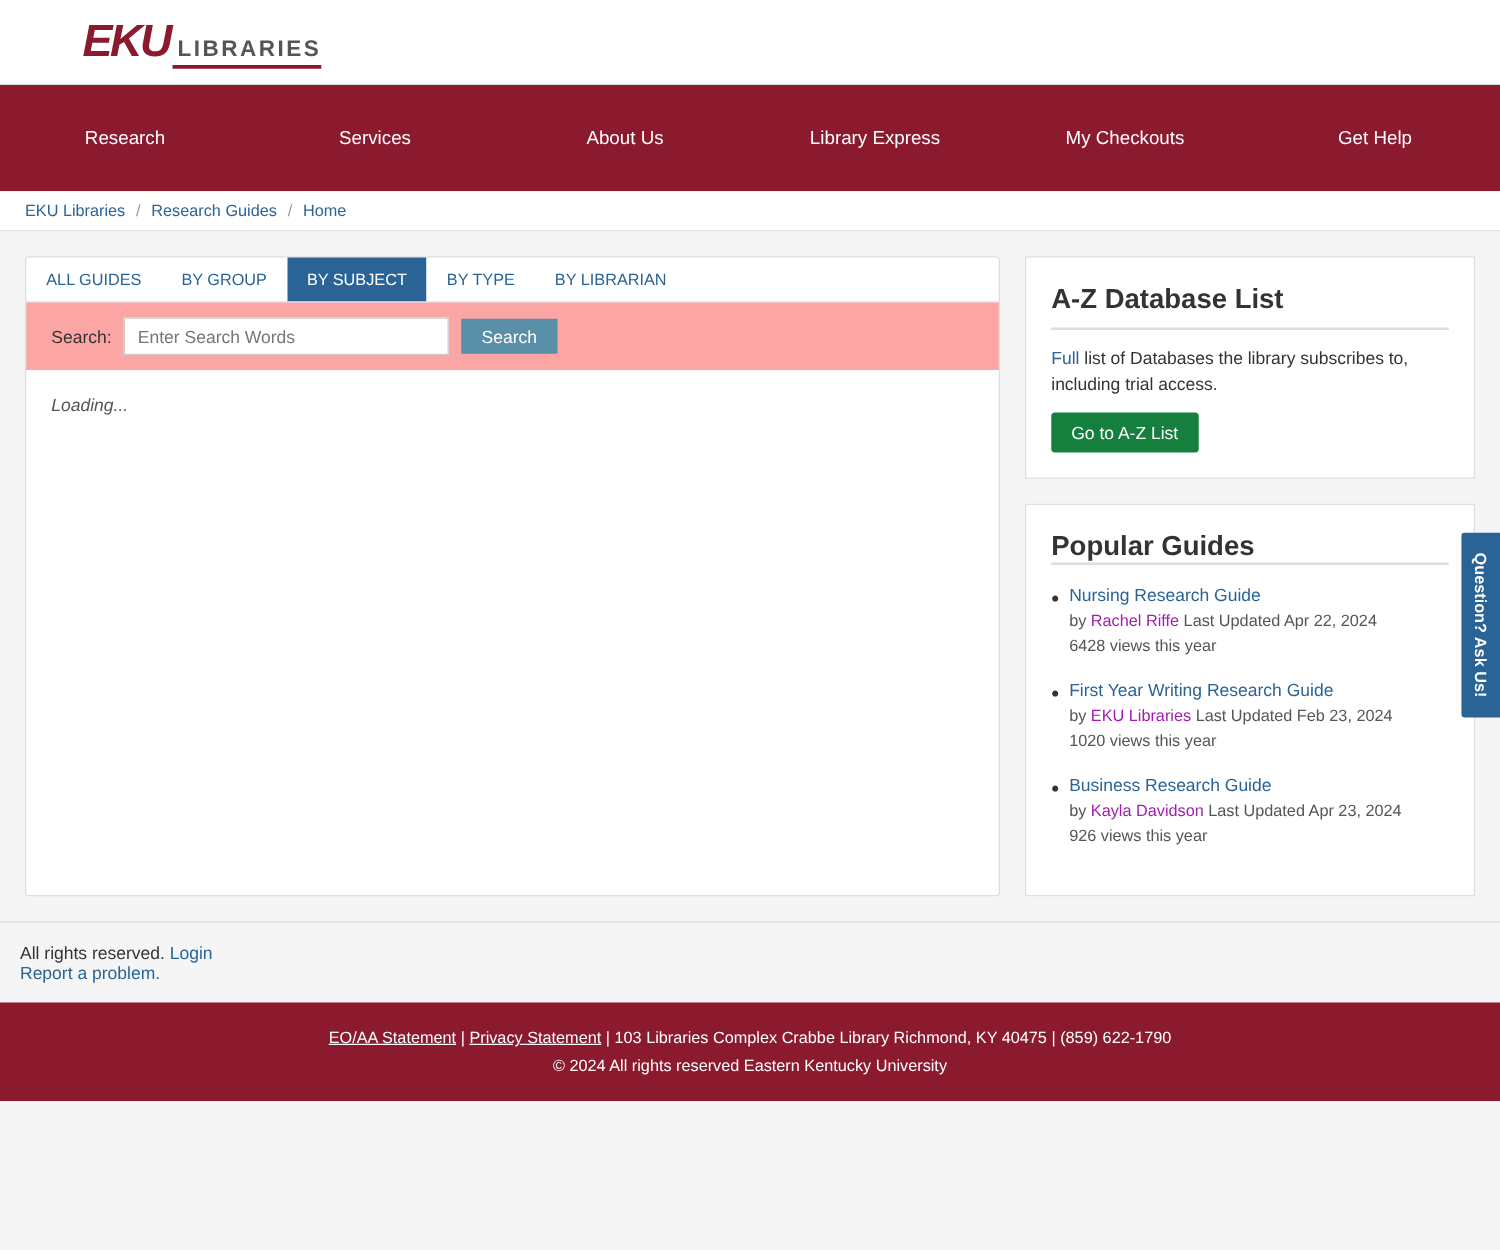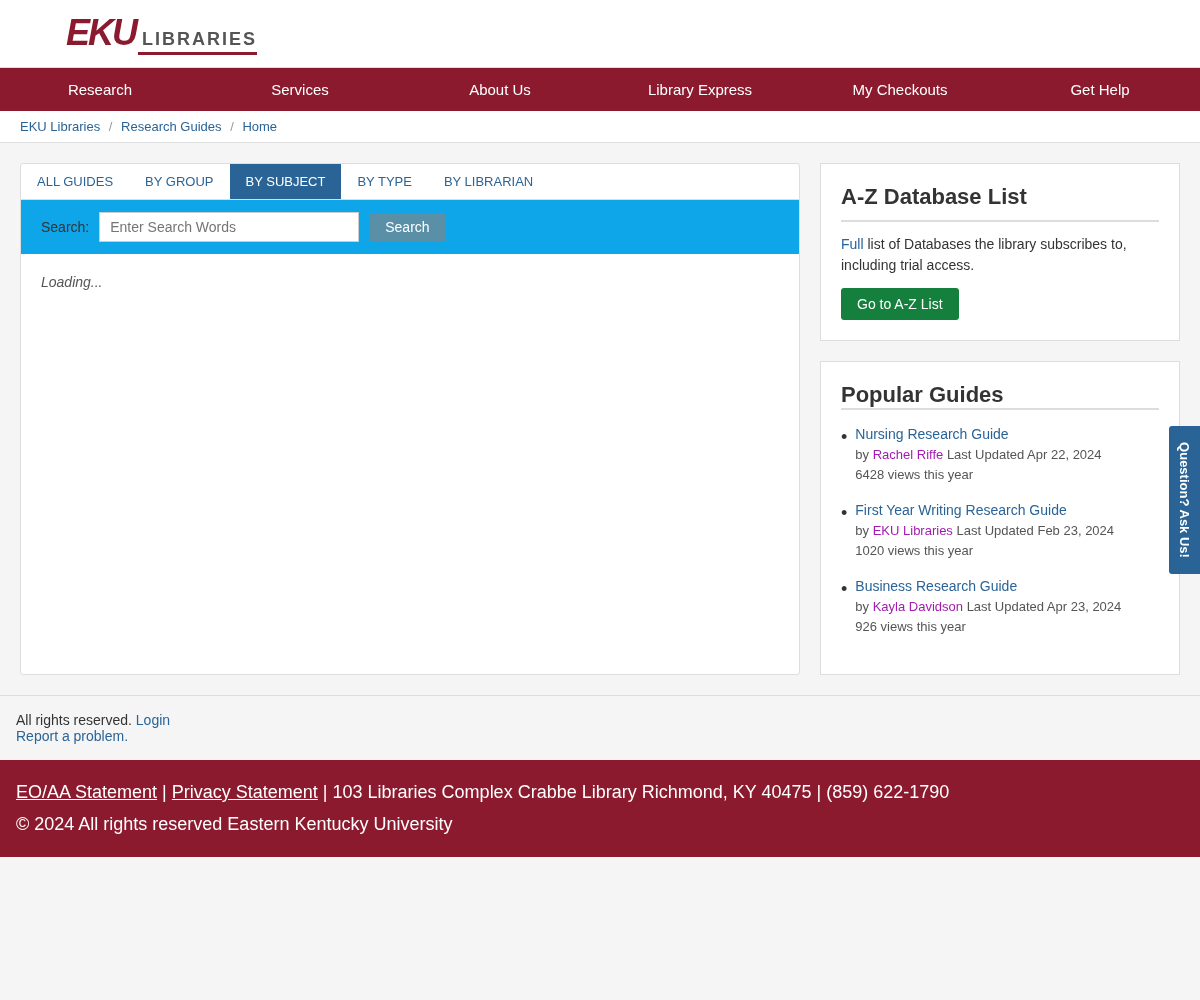--- a/index.html
+++ b/index.html
@@ -7,36 +7,36 @@
 
     
     .header { background: #fff; padding: 12px 20px; display: flex; align-items: center; border-bottom: 1px solid #ddd; }
     .logo-area { display: flex; align-items: center; gap: 8px; }
     .logo-eku { font-size: 36px; font-weight: 900; color: #8b1a2e; font-style: italic; letter-spacing: -2px; }
     .logo-libraries { font-size: 18px; font-weight: bold; color: #555; letter-spacing: 2px; margin-left: 4px; }
     .logo-underline { width: 100%; height: 3px; background: #8b1a2e; margin-top: 2px; }
 
     
     .nav { background: #8b1a2e; display: flex; }
-    .nav-item { flex: 1; padding: 13px 10px; text-align: center; color: #fff; font-size: 15px; font-weight: 500; cursor: pointer; text-decoration: none; }
+    .nav-item { flex: 1; padding: 34px 10px; text-align: center; color: #fff; font-size: 15px; font-weight: 500; cursor: pointer; text-decoration: none; }
 
     
     .breadcrumb { padding: 8px 20px; font-size: 13px; color: #555; background: #fff; border-bottom: 1px solid #e0e0e0; }
     .breadcrumb a { color: #2a6496; text-decoration: none; }
     .breadcrumb span { margin: 0 5px; color: #999; }
 
     
     .main-content { display: flex; padding: 20px; gap: 20px; max-width: 1200px; margin: 0 auto; }
 
     
     .left-panel { flex: 1; background: #fff; border: 1px solid #ddd; border-radius: 3px; }
     .tabs { display: flex; border-bottom: 1px solid #ddd; }
     .tab { padding: 10px 16px; font-size: 13px; color: #2a6496; cursor: pointer; border: none; background: none; font-weight: 500; }
     .tab.active { background: #2a6496; color: #fff; border-radius: 0; }
-    .search-bar { padding: 12px 20px; background: #0ea5e9; display: flex; align-items: center; gap: 10px; }
+    .search-bar { padding: 12px 20px; background: #fca5a5; display: flex; align-items: center; gap: 10px; }
     .search-label { font-size: 14px; color: #333; font-weight: 500; }
     .search-input { padding: 6px 10px; border: 1px solid #ccc; font-size: 14px; width: 260px; color: #999; }
     .search-btn { padding: 6px 16px; background: #5a8fa8; color: #fff; border: none; cursor: pointer; font-size: 14px; }
     .loading-text { padding: 20px; color: #555; font-size: 14px; font-style: italic; }
 
     
     .right-panel { width: 360px; }
     .db-section { background: #fff; border: 1px solid #ddd; padding: 20px; margin-bottom: 20px; }
     .db-title { font-size: 22px; font-weight: bold; color: #333; border-bottom: 2px solid #ddd; padding-bottom: 10px; margin-bottom: 12px; }
     .db-desc { font-size: 14px; color: #333; line-height: 1.5; margin-bottom: 12px; }
@@ -51,21 +51,21 @@
     .guide-link { color: #2a6496; text-decoration: none; font-size: 14px; font-weight: 500; display: block; margin-bottom: 3px; }
     .guide-meta { font-size: 13px; color: #555; line-height: 1.5; }
     .guide-meta a { color: #a21caf; text-decoration: none; }
 
     
     .ask-us { position: fixed; right: 0; top: 50%; transform: translateY(-50%); background: #2a6496; color: #fff; writing-mode: vertical-rl; text-orientation: mixed; padding: 16px 8px; cursor: pointer; font-size: 13px; font-weight: bold; border-radius: 3px 0 0 3px; z-index: 100; }
 
     
     .footer-links { background: #f5f5f5; padding: 16px; border-top: 1px solid #ddd; font-size: 14px; }
     .footer-links a { color: #2a6496; text-decoration: none; }
-    .footer-main { background: #8b1a2e; color: #fff; text-align: left; padding: 16px; font-size: 18px; line-height: 1.8; }
+    .footer-main { background: #8b1a2e; color: #fff; text-align: center; padding: 16px; font-size: 13px; line-height: 1.8; }
     .footer-main a { color: #fff; text-decoration: underline; }
   </style>
 </head>
 <body>
 
 <div class="header">
   <div class="logo-area">
     <div>
       <div style="display:flex; align-items:baseline; gap:2px;margin-left:46px;">
         <span class="logo-eku">EKU</span>

